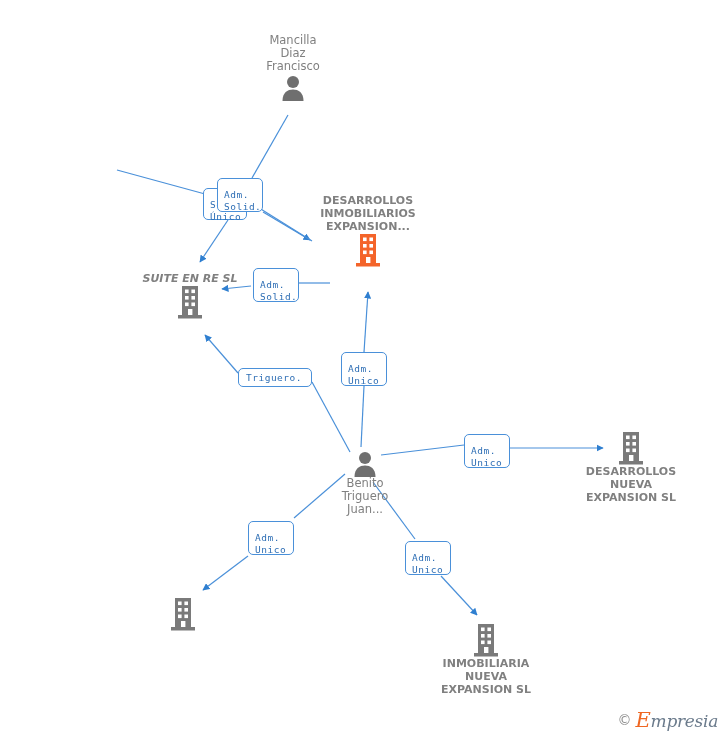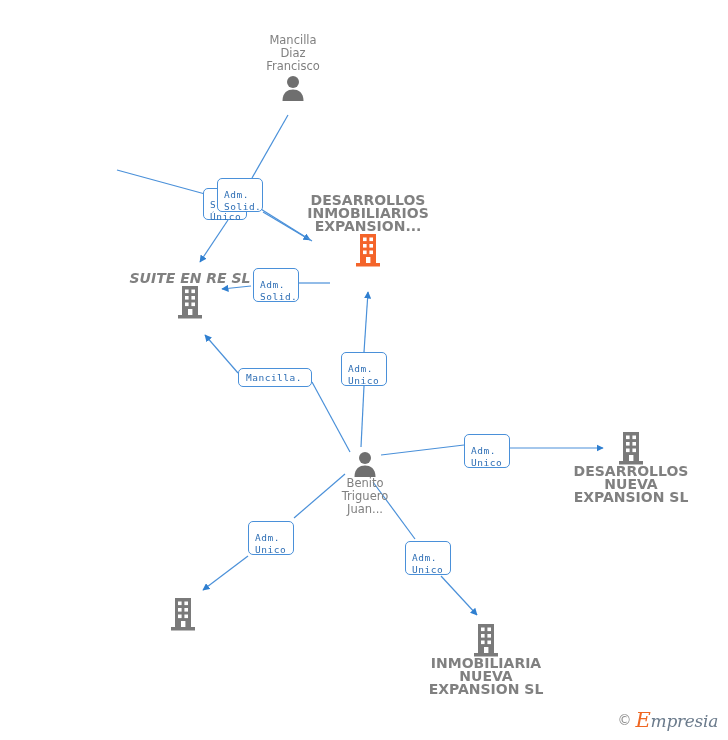--- a/index.html
+++ b/index.html
@@ -33,21 +33,21 @@
   }
   .node-label {
     font-size: 11px;
     line-height: 13px;
     color: #7a7a7a;
     letter-spacing: 0px;
     white-space: pre-line;
   }
   .node-label.company {
     font-weight: bold;
-    font-size: 14px;
+    font-size: 11px;
     color: #808080;
   }
   .node-label.person {
     font-weight: normal;
     font-size: 11.5px;
     color: #808080;
   }
   .icon-wrap {
     display: block;
     line-height: 0;
@@ -253,21 +253,21 @@
 
   <div class="edge-label" style="left:203px; top:188px; width:44px; height:32px; z-index:3;">Soc.
 Único</div>
 
   <div class="edge-label" style="left:217px; top:178px; width:46px; height:34px; z-index:4;">Adm.
 Solid.</div>
 
   <div class="edge-label" style="left:253px; top:268px; width:46px; height:34px; z-index:4;">Adm.
 Solid.</div>
 
-  <div class="edge-label one-line" style="left:238px; top:368px; width:74px; height:19px; z-index:4;">Mancilla.</div>
+  <div class="edge-label one-line" style="left:238px; top:368px; width:74px; height:19px; z-index:4;">Triguero.</div>
 
   <div class="edge-label" style="left:341px; top:352px; width:46px; height:34px; z-index:4;">Adm.
 Unico</div>
 
   <div class="edge-label" style="left:464px; top:434px; width:46px; height:34px; z-index:4;">Adm.
 Unico</div>
 
   <div class="edge-label" style="left:248px; top:521px; width:46px; height:34px; z-index:4;">Adm.
 Unico</div>
 

